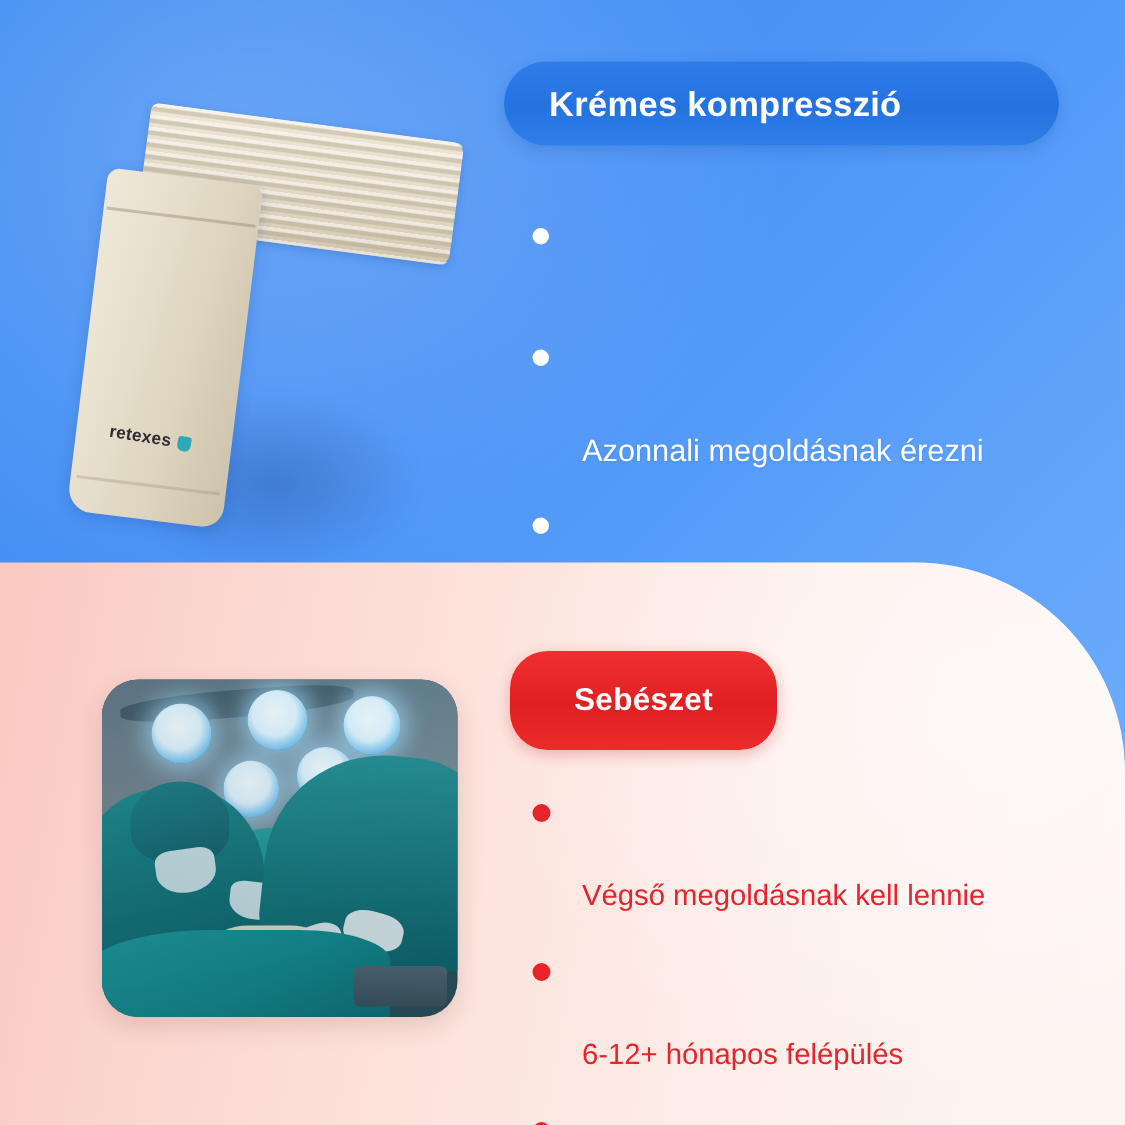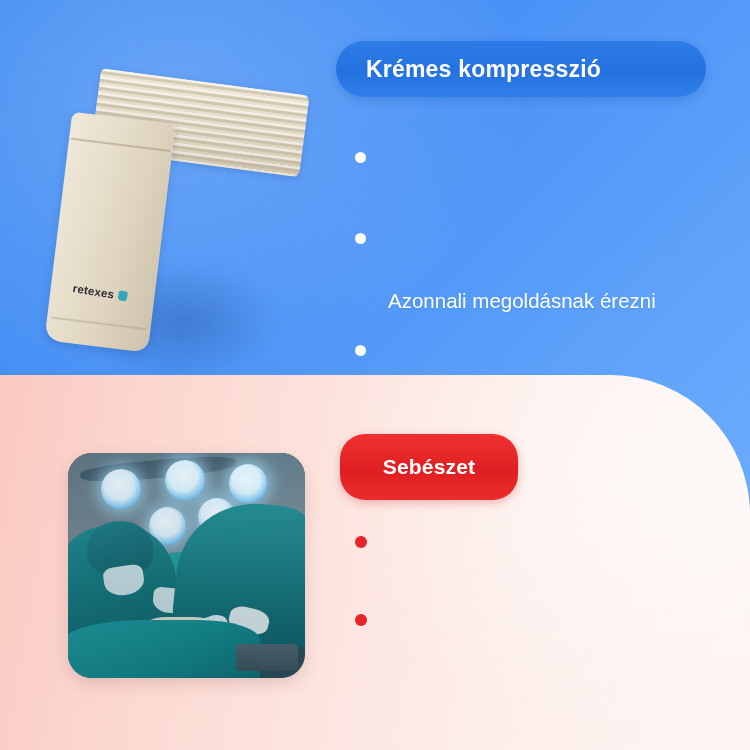--- a/index.html
+++ b/index.html
@@ -293,20 +293,25 @@
     <div class="tint"></div>
   </div>
 
   <div class="badge badge-red">
     <span>Sebészet</span>
   </div>
 
   <ul class="bullets bullets-bottom">
     <li>
       <span class="dot"></span>
+      <span>Végső megoldásnak kell lennie</span>
+    </li>
+    <li>
+      <span class="dot"></span>
+      <span>6-12+ hónapos felépülés</span>
     </li>
     <li>
       <span class="dot"></span>
       
     </li>
 
   </ul>
 
 </div>
 

